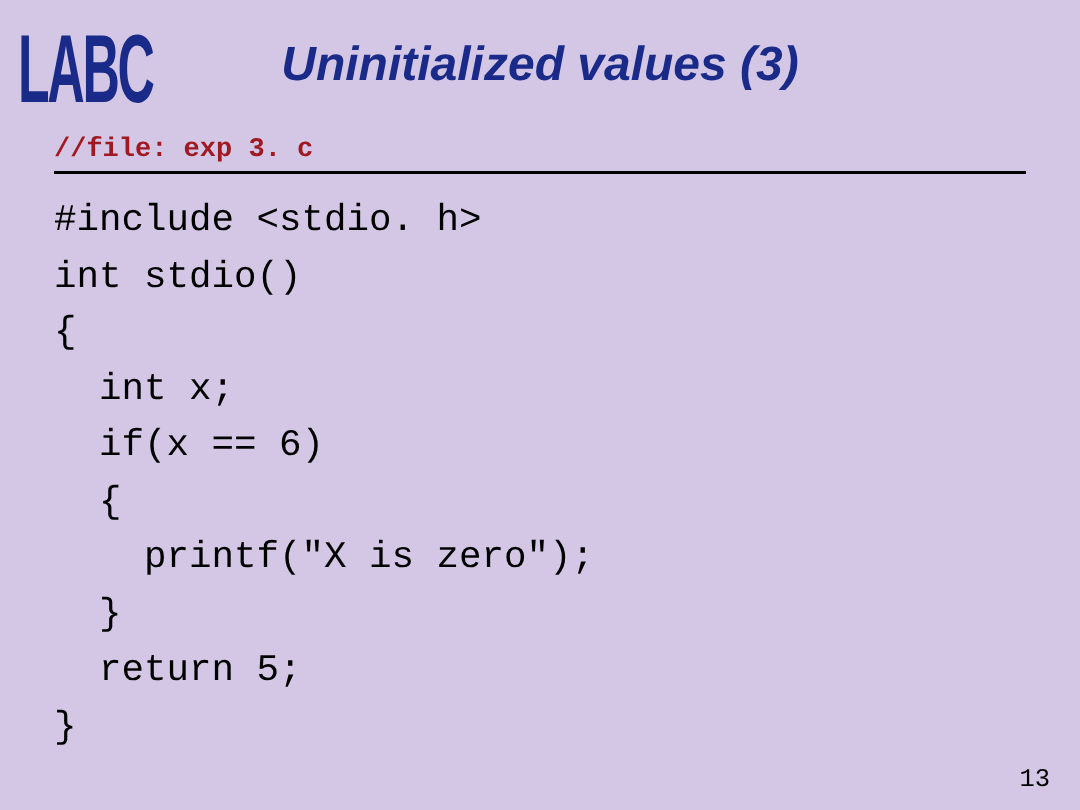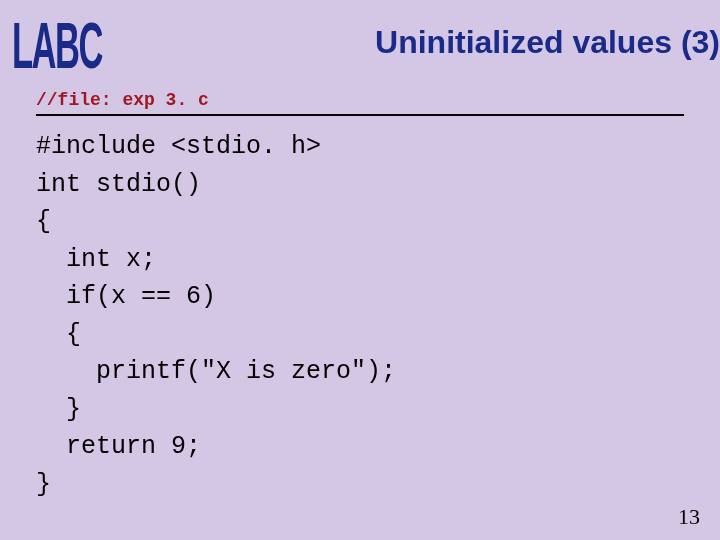--- a/index.html
+++ b/index.html
@@ -21,25 +21,26 @@
     color: #1a2a88;
     letter-spacing: -2px;
     transform: scaleY(1.4) scaleX(0.75);
     transform-origin: top left;
   }
   .title {
     position: absolute;
     top: 24px;
     left: 0;
     right: 0;
-    text-align: right;
+    text-align: center;
     font-family: Arial, sans-serif;
     font-weight: 700;
     font-size: 32px;
     color: #1a2a88;
+    font-style: italic;
   }
   .content {
     position: absolute;
     top: 90px;
     left: 36px;
     right: 36px;
   }
   .file-comment {
     font-family: "Courier New", monospace;
     font-weight: bold;
@@ -57,39 +58,39 @@
     font-family: "Courier New", monospace;
     font-size: 25px;
     color: #000;
     line-height: 1.5;
     white-space: pre;
   }
   .page-num {
     position: absolute;
     bottom: 10px;
     right: 20px;
-    font-family: Liberation Serif, serif;
-    font-size: 22px;
+    font-family: Liberation Mono, monospace;
+    font-size: 17px;
     color: #000;
   }
 </style>
 </head>
 <body>
 
 <div class="logo">LABC</div>
 <div class="title">Uninitialized values (3)</div>
 
 <div class="content">
   <div class="file-comment">//file: exp 3. c</div>
   <hr class="hr">
   <div class="code"><span>#include &lt;stdio. h&gt;</span>
 <span>int stdio()</span>
 <span>{</span>
 <span>  int x;</span>
 <span>  if(x == 6)</span>
 <span>  {</span>
 <span>    printf("X is zero");</span>
 <span>  }</span>
-<span>  return 9;</span>
+<span>  return 5;</span>
 <span>}</span></div>
 </div>
 
 <div class="page-num">13</div>
 
 </body></html>

